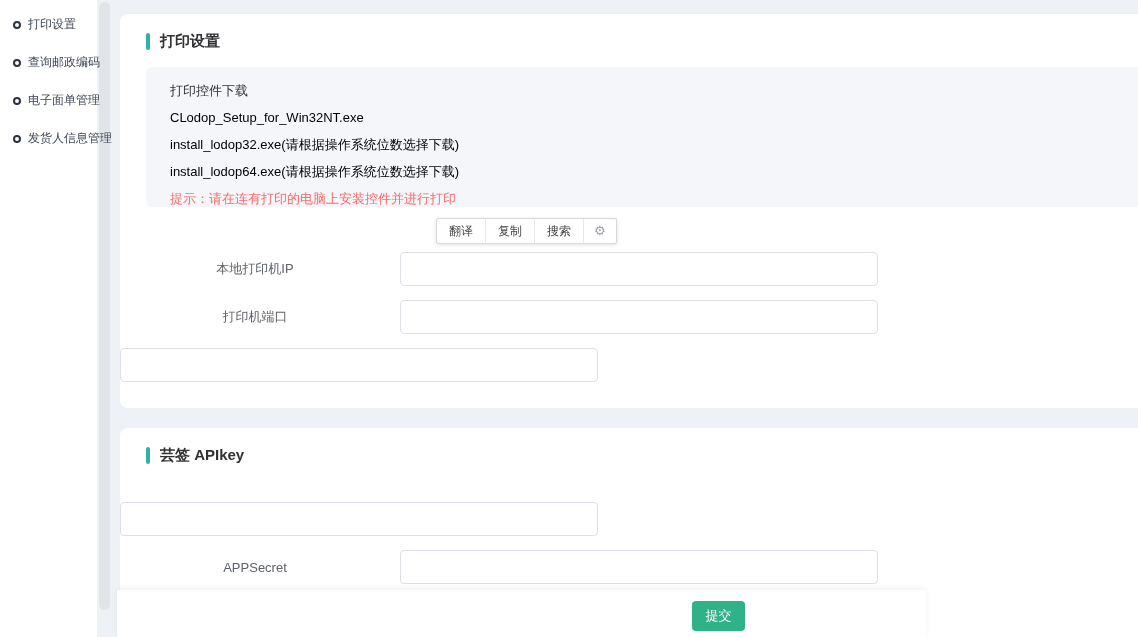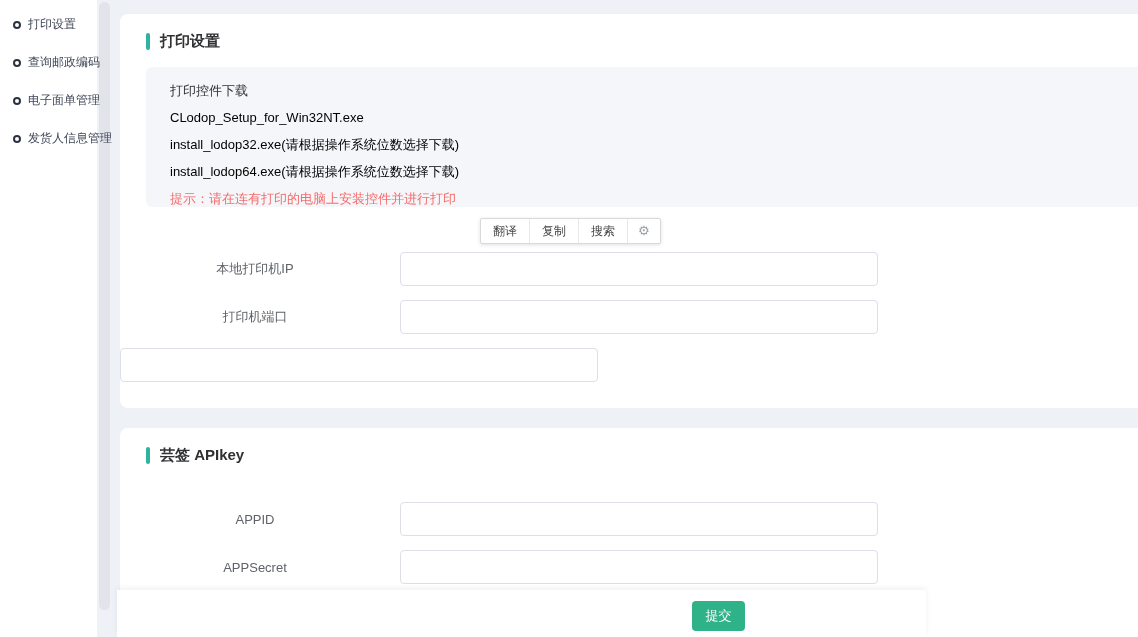--- a/index.html
+++ b/index.html
@@ -59,21 +59,21 @@
   .dl-line { line-height: 14px; margin-bottom: 13px; white-space: nowrap; }
   .dl-heading { color: #303133; }
   .dl-link { color: #000000; cursor: pointer; text-decoration: none; }
   .dl-tip { color: #f56c6c; }
 
   
   .sel-toolbar {
     position: absolute; left: 436px; top: 218px; height: 26px;
     display: flex; align-items: stretch;
     background: #ffffff; border: 1px solid #d9d9d9; border-radius: 2px;
-    box-shadow: 0 1px 4px rgba(0,0,0,0.12); z-index: 5; margin-left: 44px;
+    box-shadow: 0 1px 4px rgba(0,0,0,0.12); z-index: 5;
   }
   .tb-item {
     padding: 0 12px; font-size: 12px; color: #454545; line-height: 24px;
     border-right: 1px solid #e8e8e8; cursor: pointer; white-space: nowrap;
   }
   .tb-gear {
     padding: 0 10px; font-size: 13px; color: #9aa0a6; line-height: 24px;
     cursor: pointer;
   }
 
@@ -164,21 +164,20 @@
 </div>
 
 <section class="card card2">
   <div class="section-heading">
     <span class="accent-bar"></span>
     <span class="section-title">芸签 APIkey</span>
   </div>
 
   <div class="form-rows2">
     <div class="form-row">
-      <label class="form-label">APPID</label>
       <input class="form-input" type="text" value="" style="">
     </div>
     <div class="form-row">
       <label class="form-label">APPSecret</label>
       <input class="form-input" type="text" value="" style="">
     </div>
   </div>
 </section>
 
 <div class="footer">

